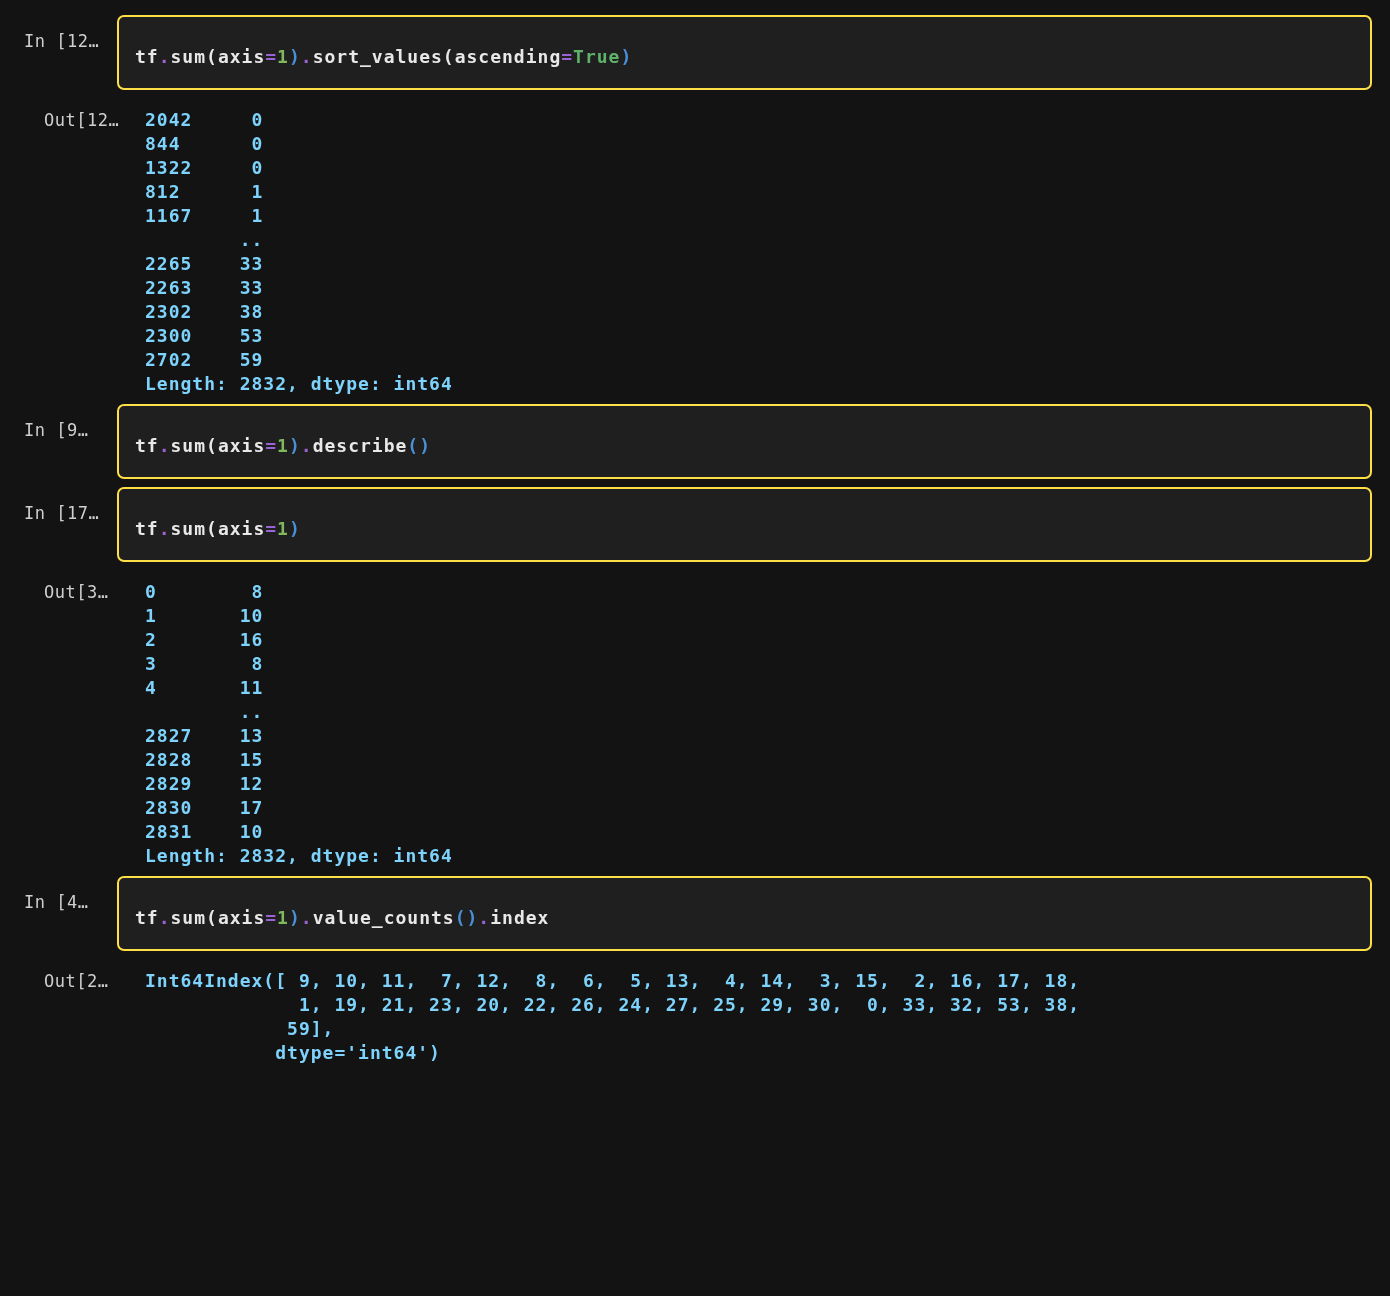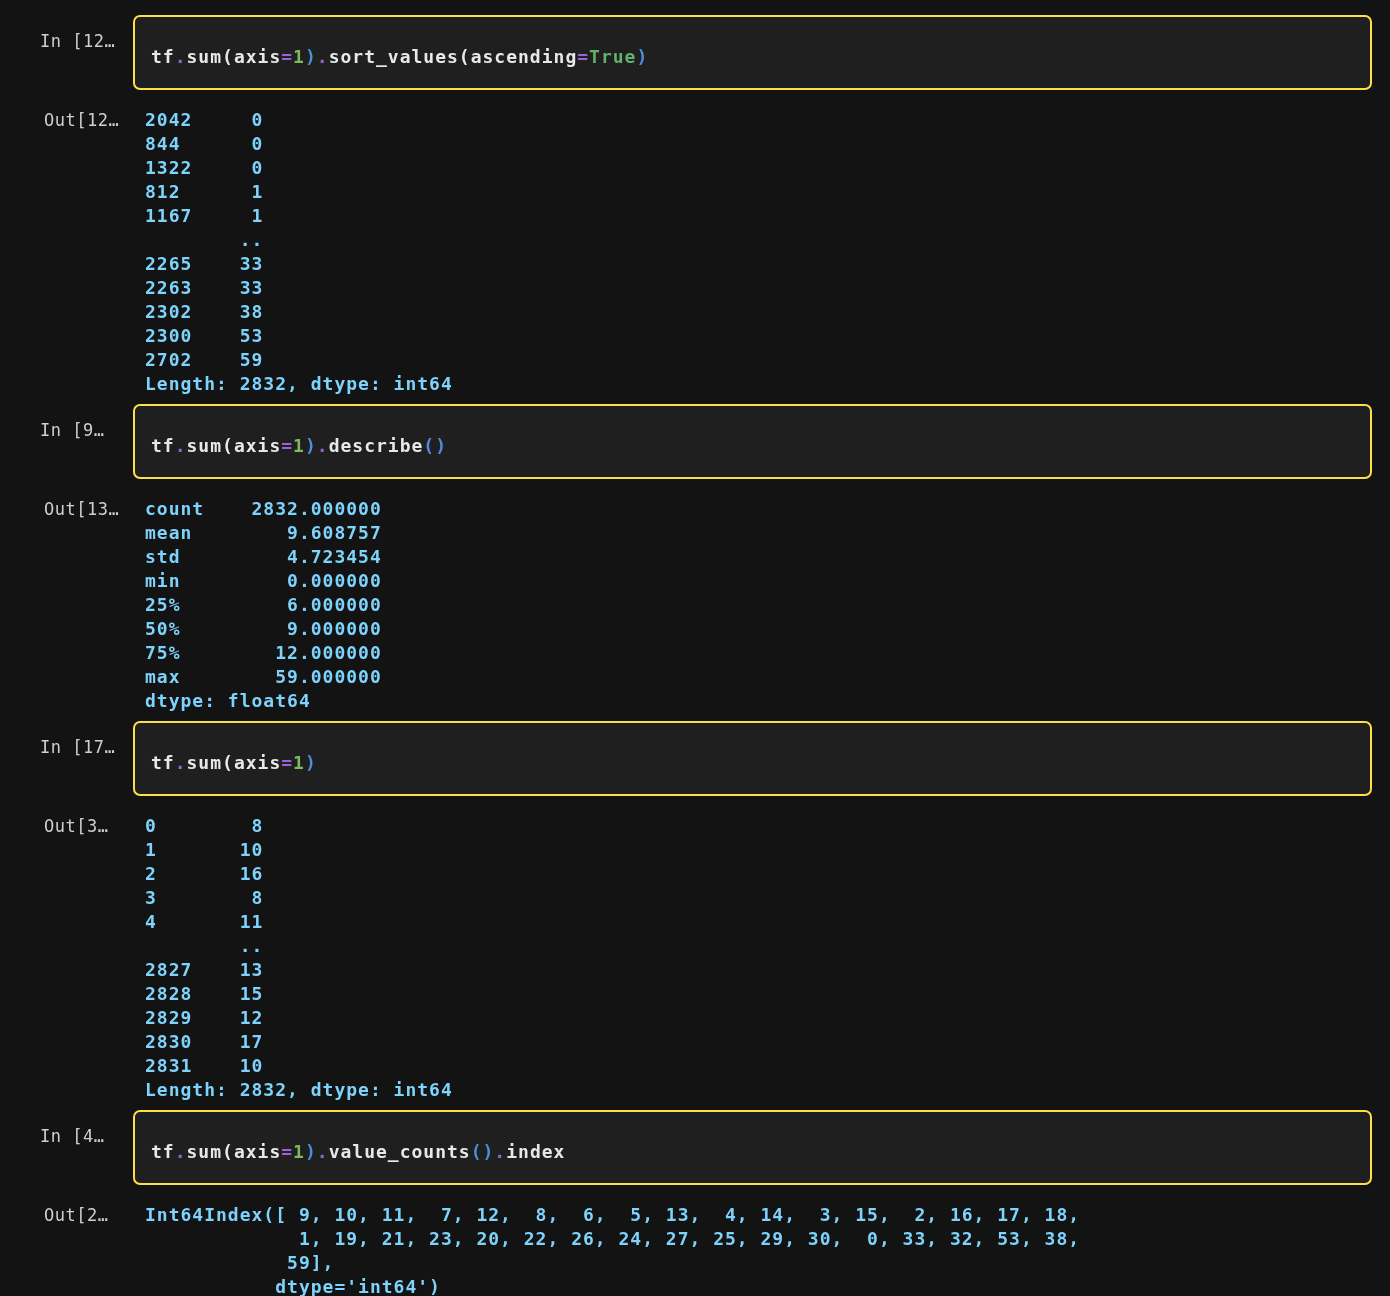--- a/index.html
+++ b/index.html
@@ -27,21 +27,21 @@
     padding-left: 24px;
     color: #cfcfcf;
     font-size: 17px;
     line-height: 24px;
     letter-spacing: 0.5px;
     white-space: nowrap;
     user-select: none;
   }
   .input-row { margin-top: 8px; }
   .nb > .input-row:first-child { margin-top: 0; }
-  .input-row .prompt { padding-top: 14px; margin-left: 16px; }
+  .input-row .prompt { padding-top: 14px; }
   .output-row { margin-top: 18px; padding-left: 20px; }
   .editor {
     flex: 1;
     box-sizing: border-box;
     background: #1f1f1f;
     border: 2px solid #fde047;
     border-radius: 7px;
     padding: 29px 16px 20px 16px;
     cursor: text;
   }
@@ -95,32 +95,20 @@
 Length: 2832, dtype: int64</pre>
   </div>
 
   <div class="row input-row">
     <div class="prompt">In [9…</div>
     <div class="editor">
       <code class="codeline"><span style="color: rgb(232, 232, 232);">tf</span><span style="color: rgb(154, 99, 214);">.</span><span style="color: rgb(232, 232, 232);">sum</span><span style="color: rgb(232, 232, 232);">(</span><span style="color: rgb(232, 232, 232);">axis</span><span style="color: rgb(154, 99, 214);">=</span><span style="color: rgb(126, 185, 92);">1</span><span style="color: rgb(74, 144, 217);">)</span><span style="color: rgb(154, 99, 214);">.</span><span style="color: rgb(232, 232, 232);">describe</span><span style="color: rgb(74, 144, 217);">()</span></code>
     </div>
   </div>
 
-  <div class="row output-row">
-    <div class="prompt">Out[13…</div>
-    <pre class="output">count    2832.000000
-mean        9.608757
-std         4.723454
-min         0.000000
-25%         6.000000
-50%         9.000000
-75%        12.000000
-max        59.000000
-dtype: float64</pre>
-  </div>
 
   <div class="row input-row">
     <div class="prompt">In [17…</div>
     <div class="editor">
       <code class="codeline"><span style="color: rgb(232, 232, 232);">tf</span><span style="color: rgb(154, 99, 214);">.</span><span style="color: rgb(232, 232, 232);">sum</span><span style="color: rgb(232, 232, 232);">(</span><span style="color: rgb(232, 232, 232);">axis</span><span style="color: rgb(154, 99, 214);">=</span><span style="color: rgb(126, 185, 92);">1</span><span style="color: rgb(74, 144, 217);">)</span></code>
     </div>
   </div>
 
   <div class="row output-row">
     <div class="prompt">Out[3…</div>

